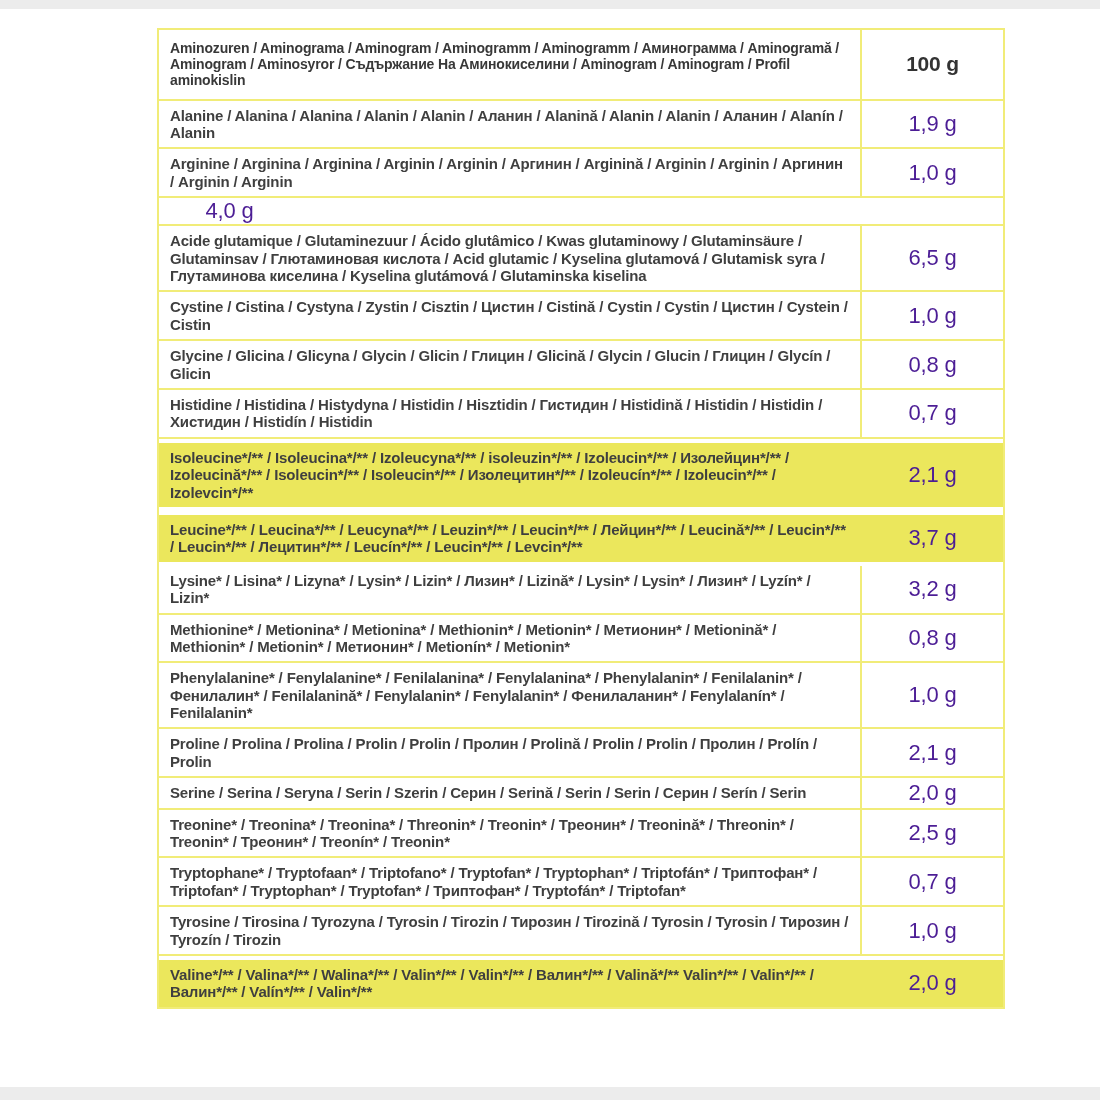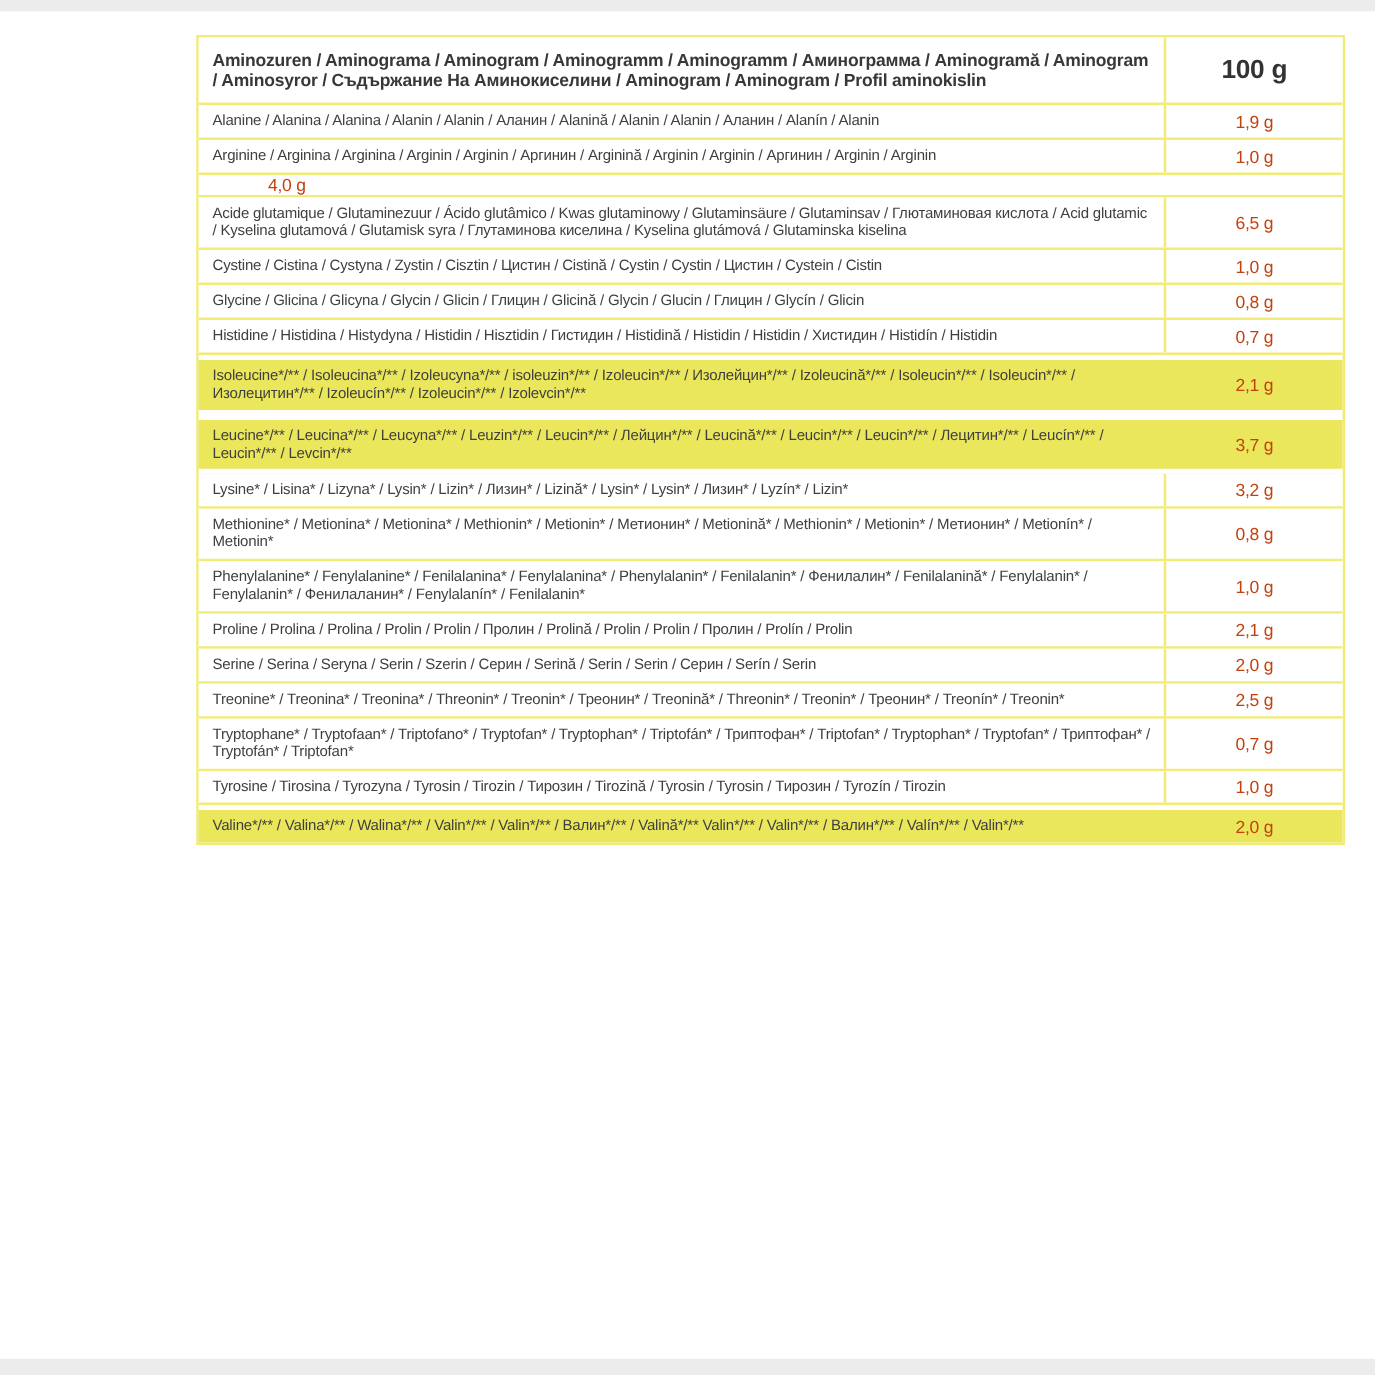--- a/index.html
+++ b/index.html
@@ -20,49 +20,50 @@
     width:100%;
     background:#ececec;
   }
   .edge-strip.top { top:0; height:9px; }
   .edge-strip.bottom { bottom:0; height:13px; }
 
   .tbl {
     position:absolute;
     left:157px;
     top:28px;
-    width:919px;
+    width:848px;
     border:2px solid #f1ec78;
     box-sizing:border-box;
     background:#ffffff;
   }
   .row {
     display:flex;
     align-items:stretch;
     border-bottom:2px solid #f1ec78;
     background:#ffffff;
   }
   .row:last-child { border-bottom:none; }
   .cell-label {
     flex:1 1 auto;
     padding:6px 10px 6px 11px;
     border-right:2px solid #f1ec78;
-    font-size:12px;
+    font-size:15px;
     line-height:1.16;
     color:#3f3f3f;
     letter-spacing:-0.15px;
     box-sizing:border-box;
+    font-weight:bold;
   }
   .cell-value {
     flex:0 0 141px;
     display:flex;
     align-items:center;
     justify-content:center;
-    font-size:14px;
-    color:#c2410c;
+    font-size:22px;
+    color:#4c1d95;
     letter-spacing:-0.2px;
     box-sizing:border-box;
   }
   .row.header .cell-label {
     font-weight:bold;
     font-size:14px;
     color:#383838;
     padding-top:10px;
     padding-bottom:10px;
   }

